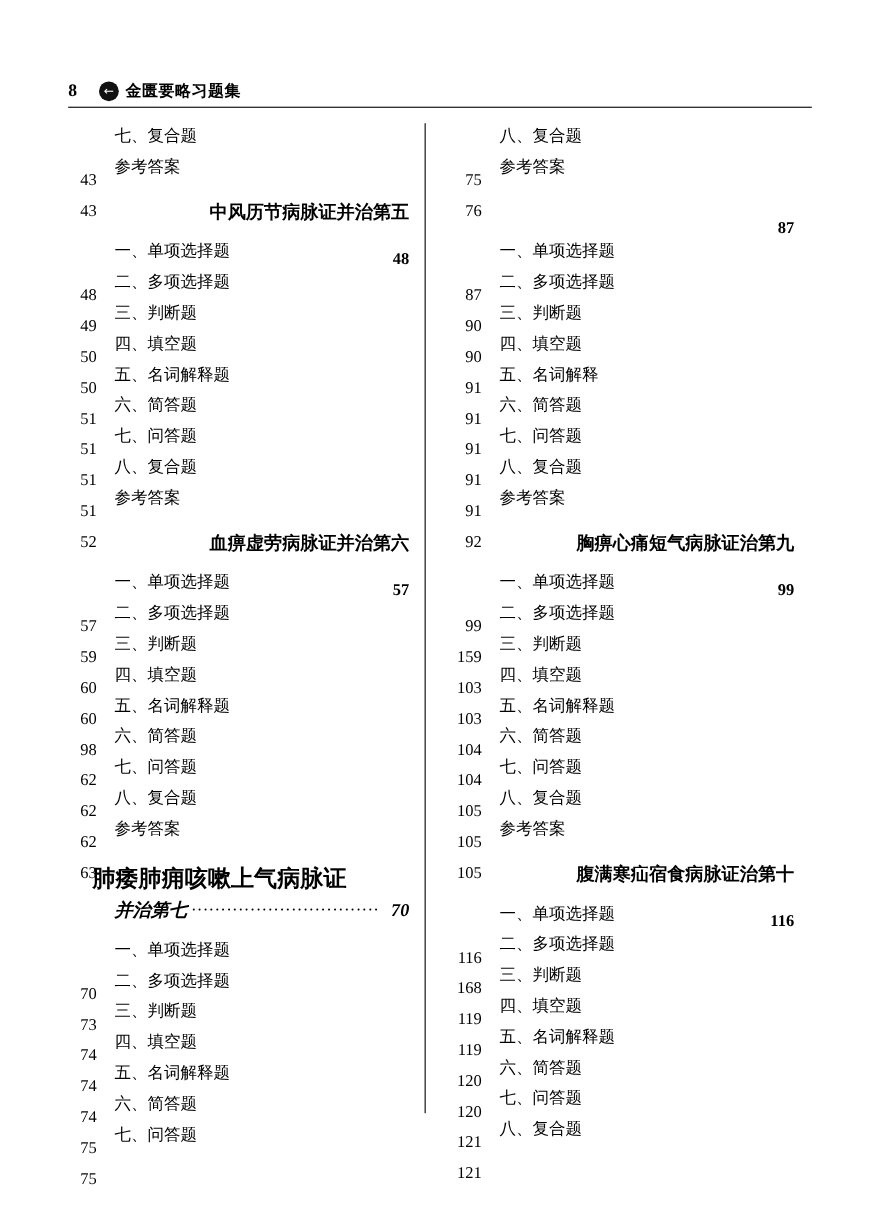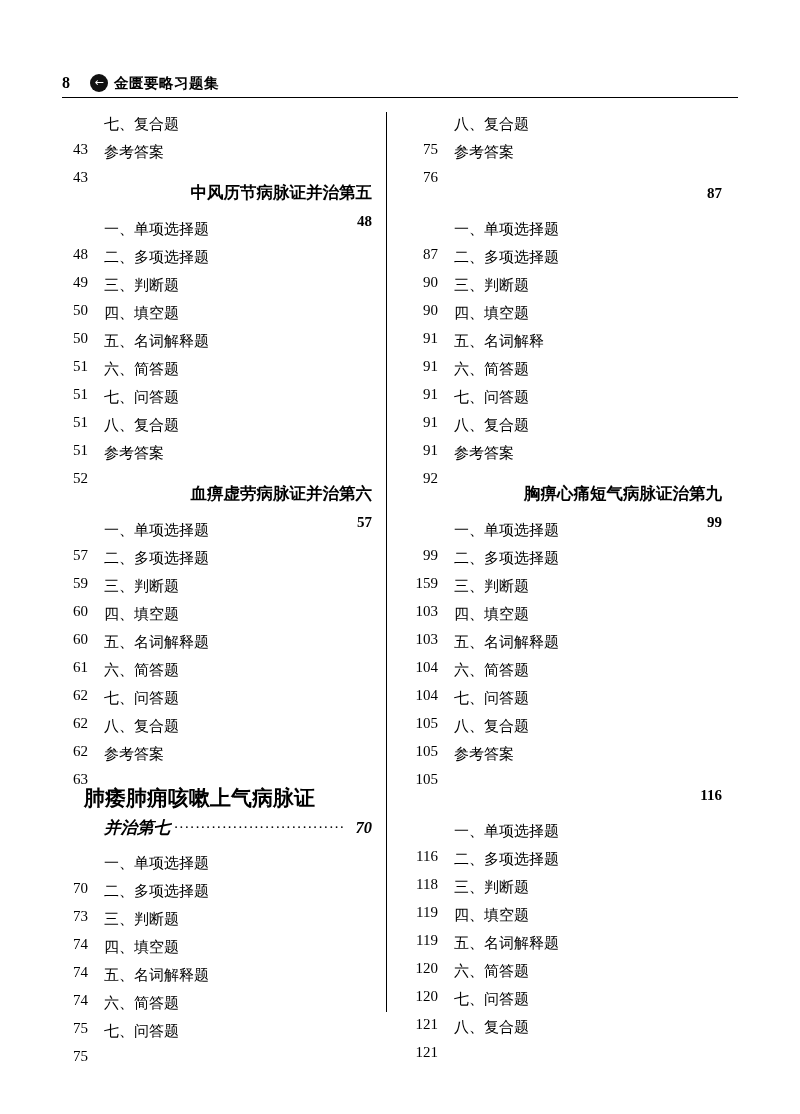--- a/index.html
+++ b/index.html
@@ -114,20 +114,21 @@
     color: #000;
     position: relative;
     top: -1px;
   }
   .entry .pg {
     flex: 0 0 auto;
     text-align: right;
     min-width: 26px;
     font-family: "Liberation Serif", serif;
     font-size: 15px;
+    margin-top: 15px;
   }
 
   
   .entry.sub .label { padding-left: 42px; }
   .entry.ans .label { padding-left: 42px; }
 
   
   .entry.chapter {
     font-weight: bold;
     font-size: 16.5px;
@@ -264,21 +265,21 @@
         <span class="pg">60</span>
       </div>
       <div class="entry sub">
         <span class="label">四、填空题</span>
         <span class="leader">·····································································································</span>
         <span class="pg">60</span>
       </div>
       <div class="entry sub">
         <span class="label">五、名词解释题</span>
         <span class="leader">·····································································································</span>
-        <span class="pg">61</span>
+        <span class="pg">98</span>
       </div>
       <div class="entry sub">
         <span class="label">六、简答题</span>
         <span class="leader">·····································································································</span>
         <span class="pg">62</span>
       </div>
       <div class="entry sub">
         <span class="label">七、问答题</span>
         <span class="leader">·····································································································</span>
         <span class="pg">62</span>
@@ -441,32 +442,33 @@
         <span class="label">八、复合题</span>
         <span class="leader">·····································································································</span>
         <span class="pg">105</span>
       </div>
       <div class="entry ans">
         <span class="label">参考答案</span>
         <span class="leader">·····································································································</span>
         <span class="pg">105</span>
       </div>
       <div class="entry chapter">
+        <span class="label">腹满寒疝宿食病脉证治第十</span>
         <span class="leader">·····································································································</span>
         <span class="pg">116</span>
       </div>
       <div class="entry sub">
         <span class="label">一、单项选择题</span>
         <span class="leader">·····································································································</span>
         <span class="pg">116</span>
       </div>
       <div class="entry sub">
         <span class="label">二、多项选择题</span>
         <span class="leader">·····································································································</span>
-        <span class="pg">118</span>
+        <span class="pg">168</span>
       </div>
       <div class="entry sub">
         <span class="label">三、判断题</span>
         <span class="leader">·····································································································</span>
         <span class="pg">119</span>
       </div>
       <div class="entry sub">
         <span class="label">四、填空题</span>
         <span class="leader">·····································································································</span>
         <span class="pg">119</span>

